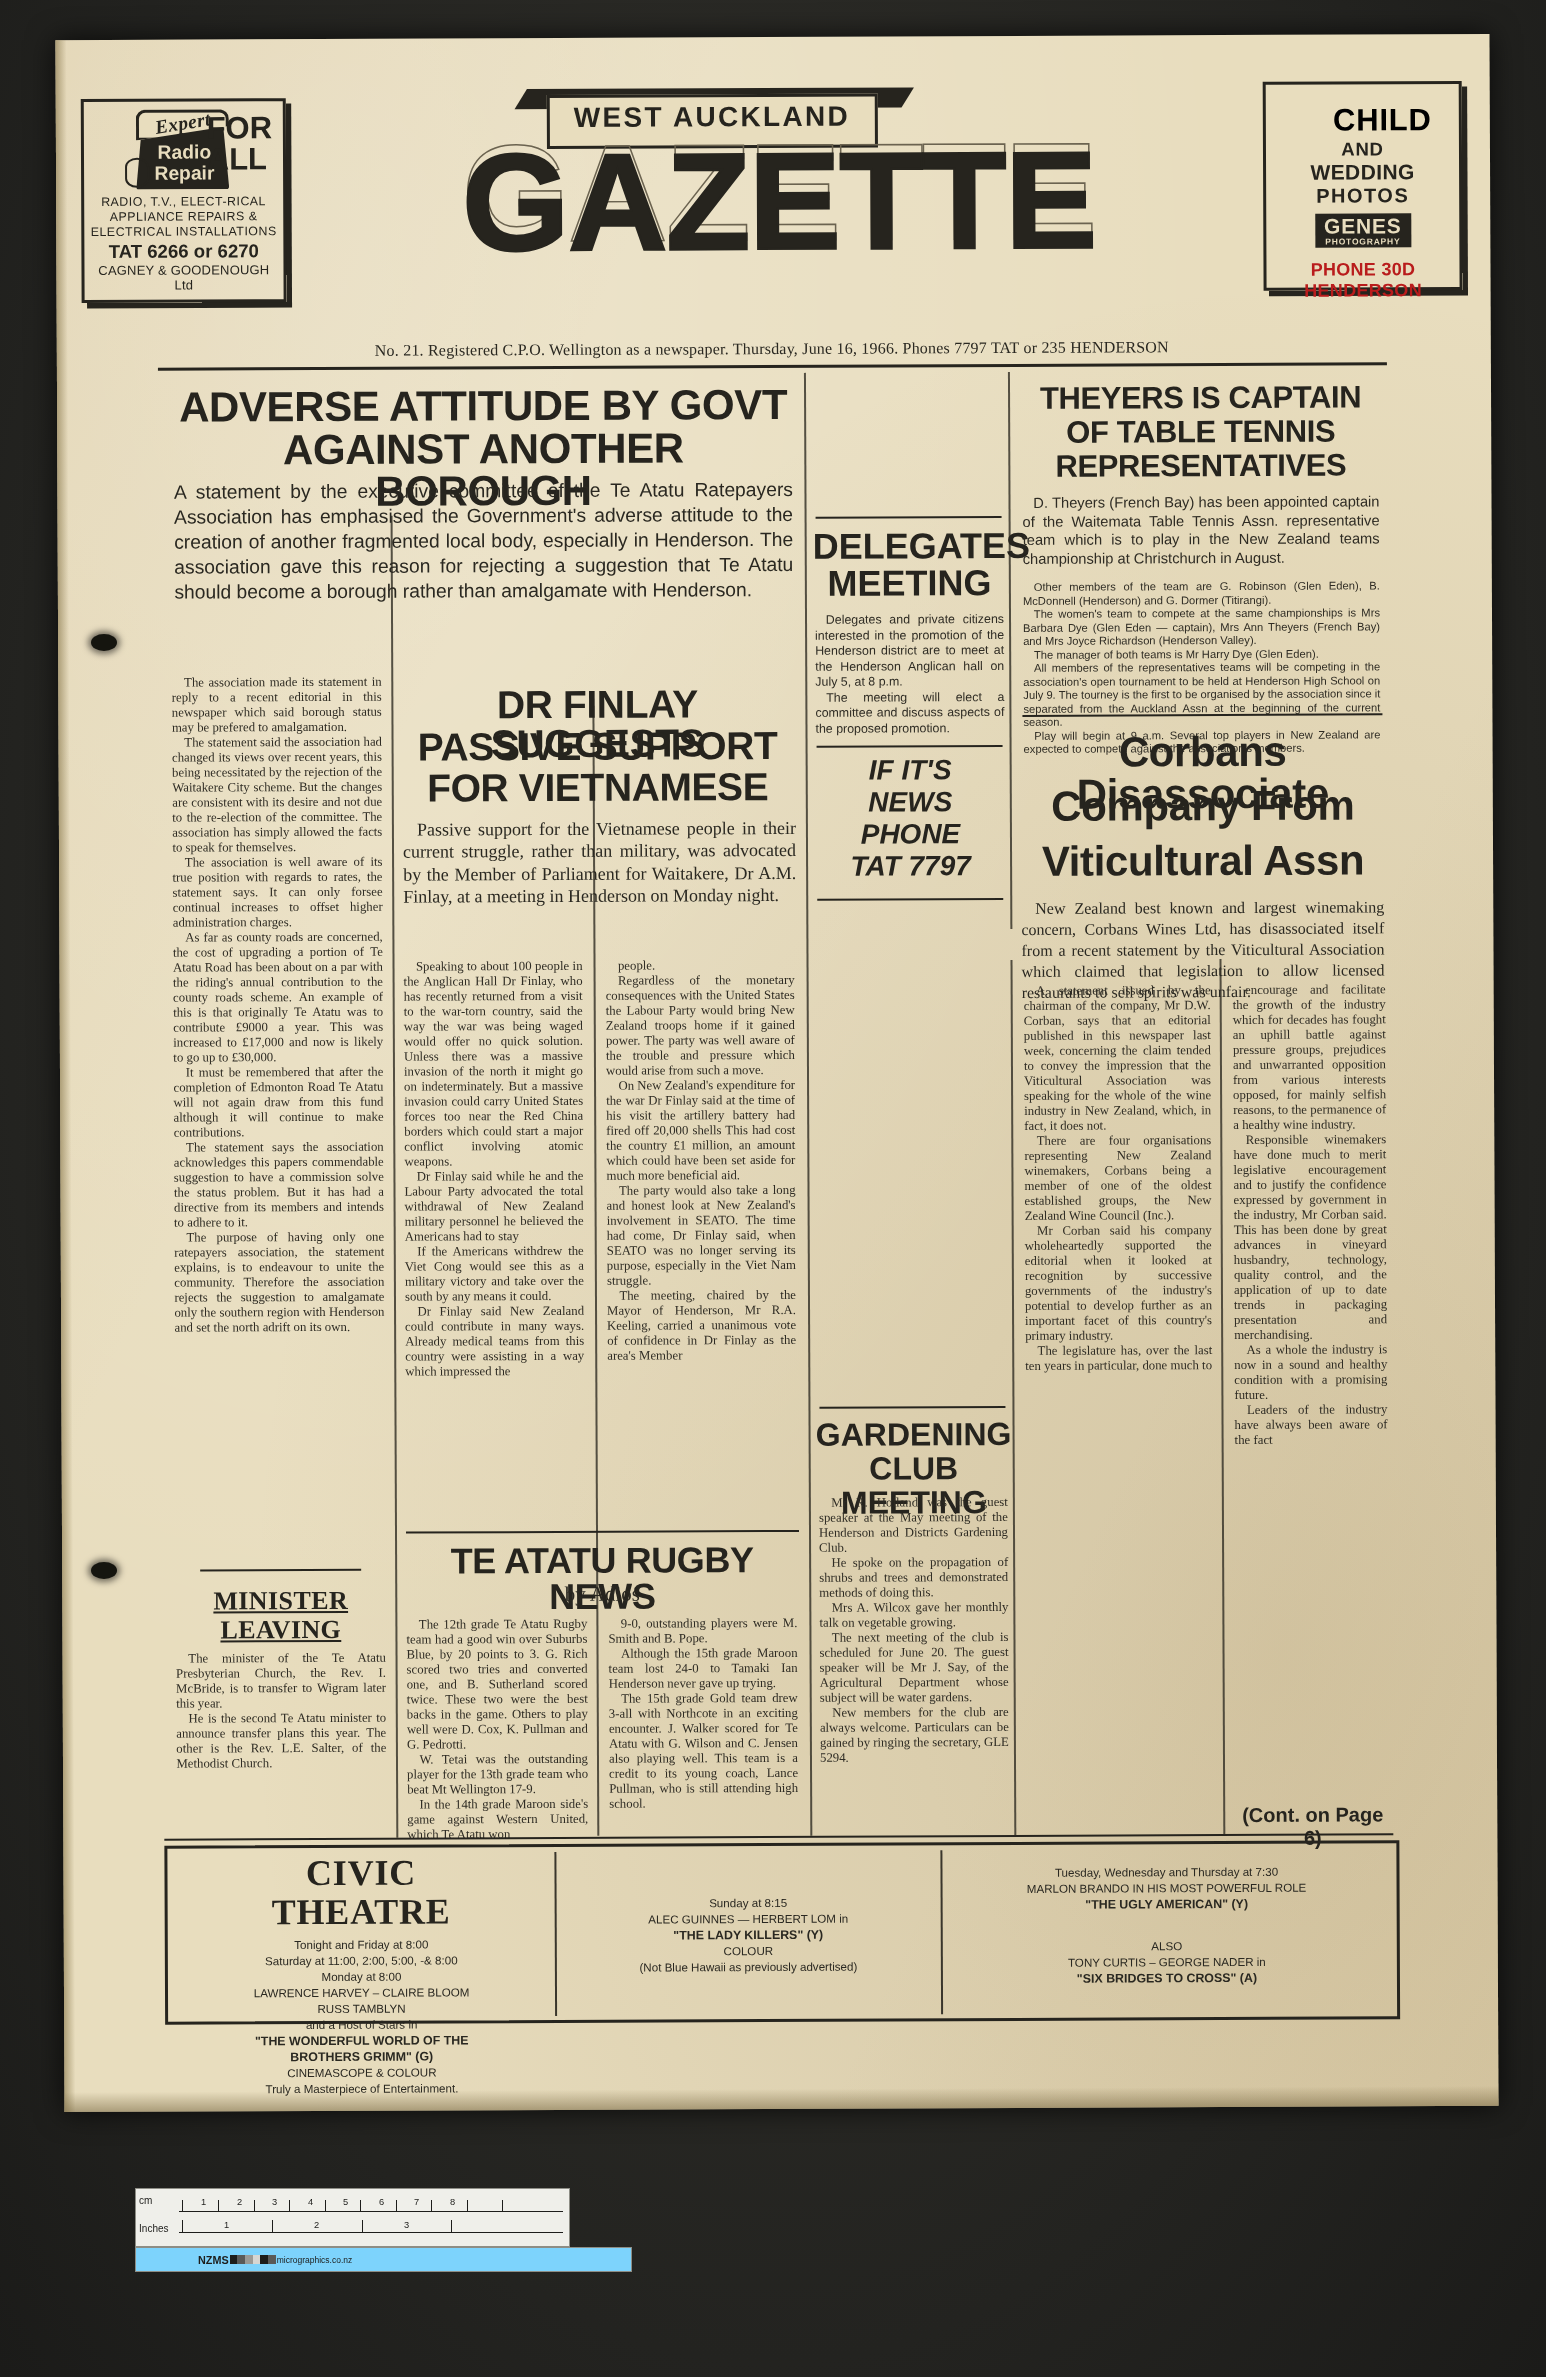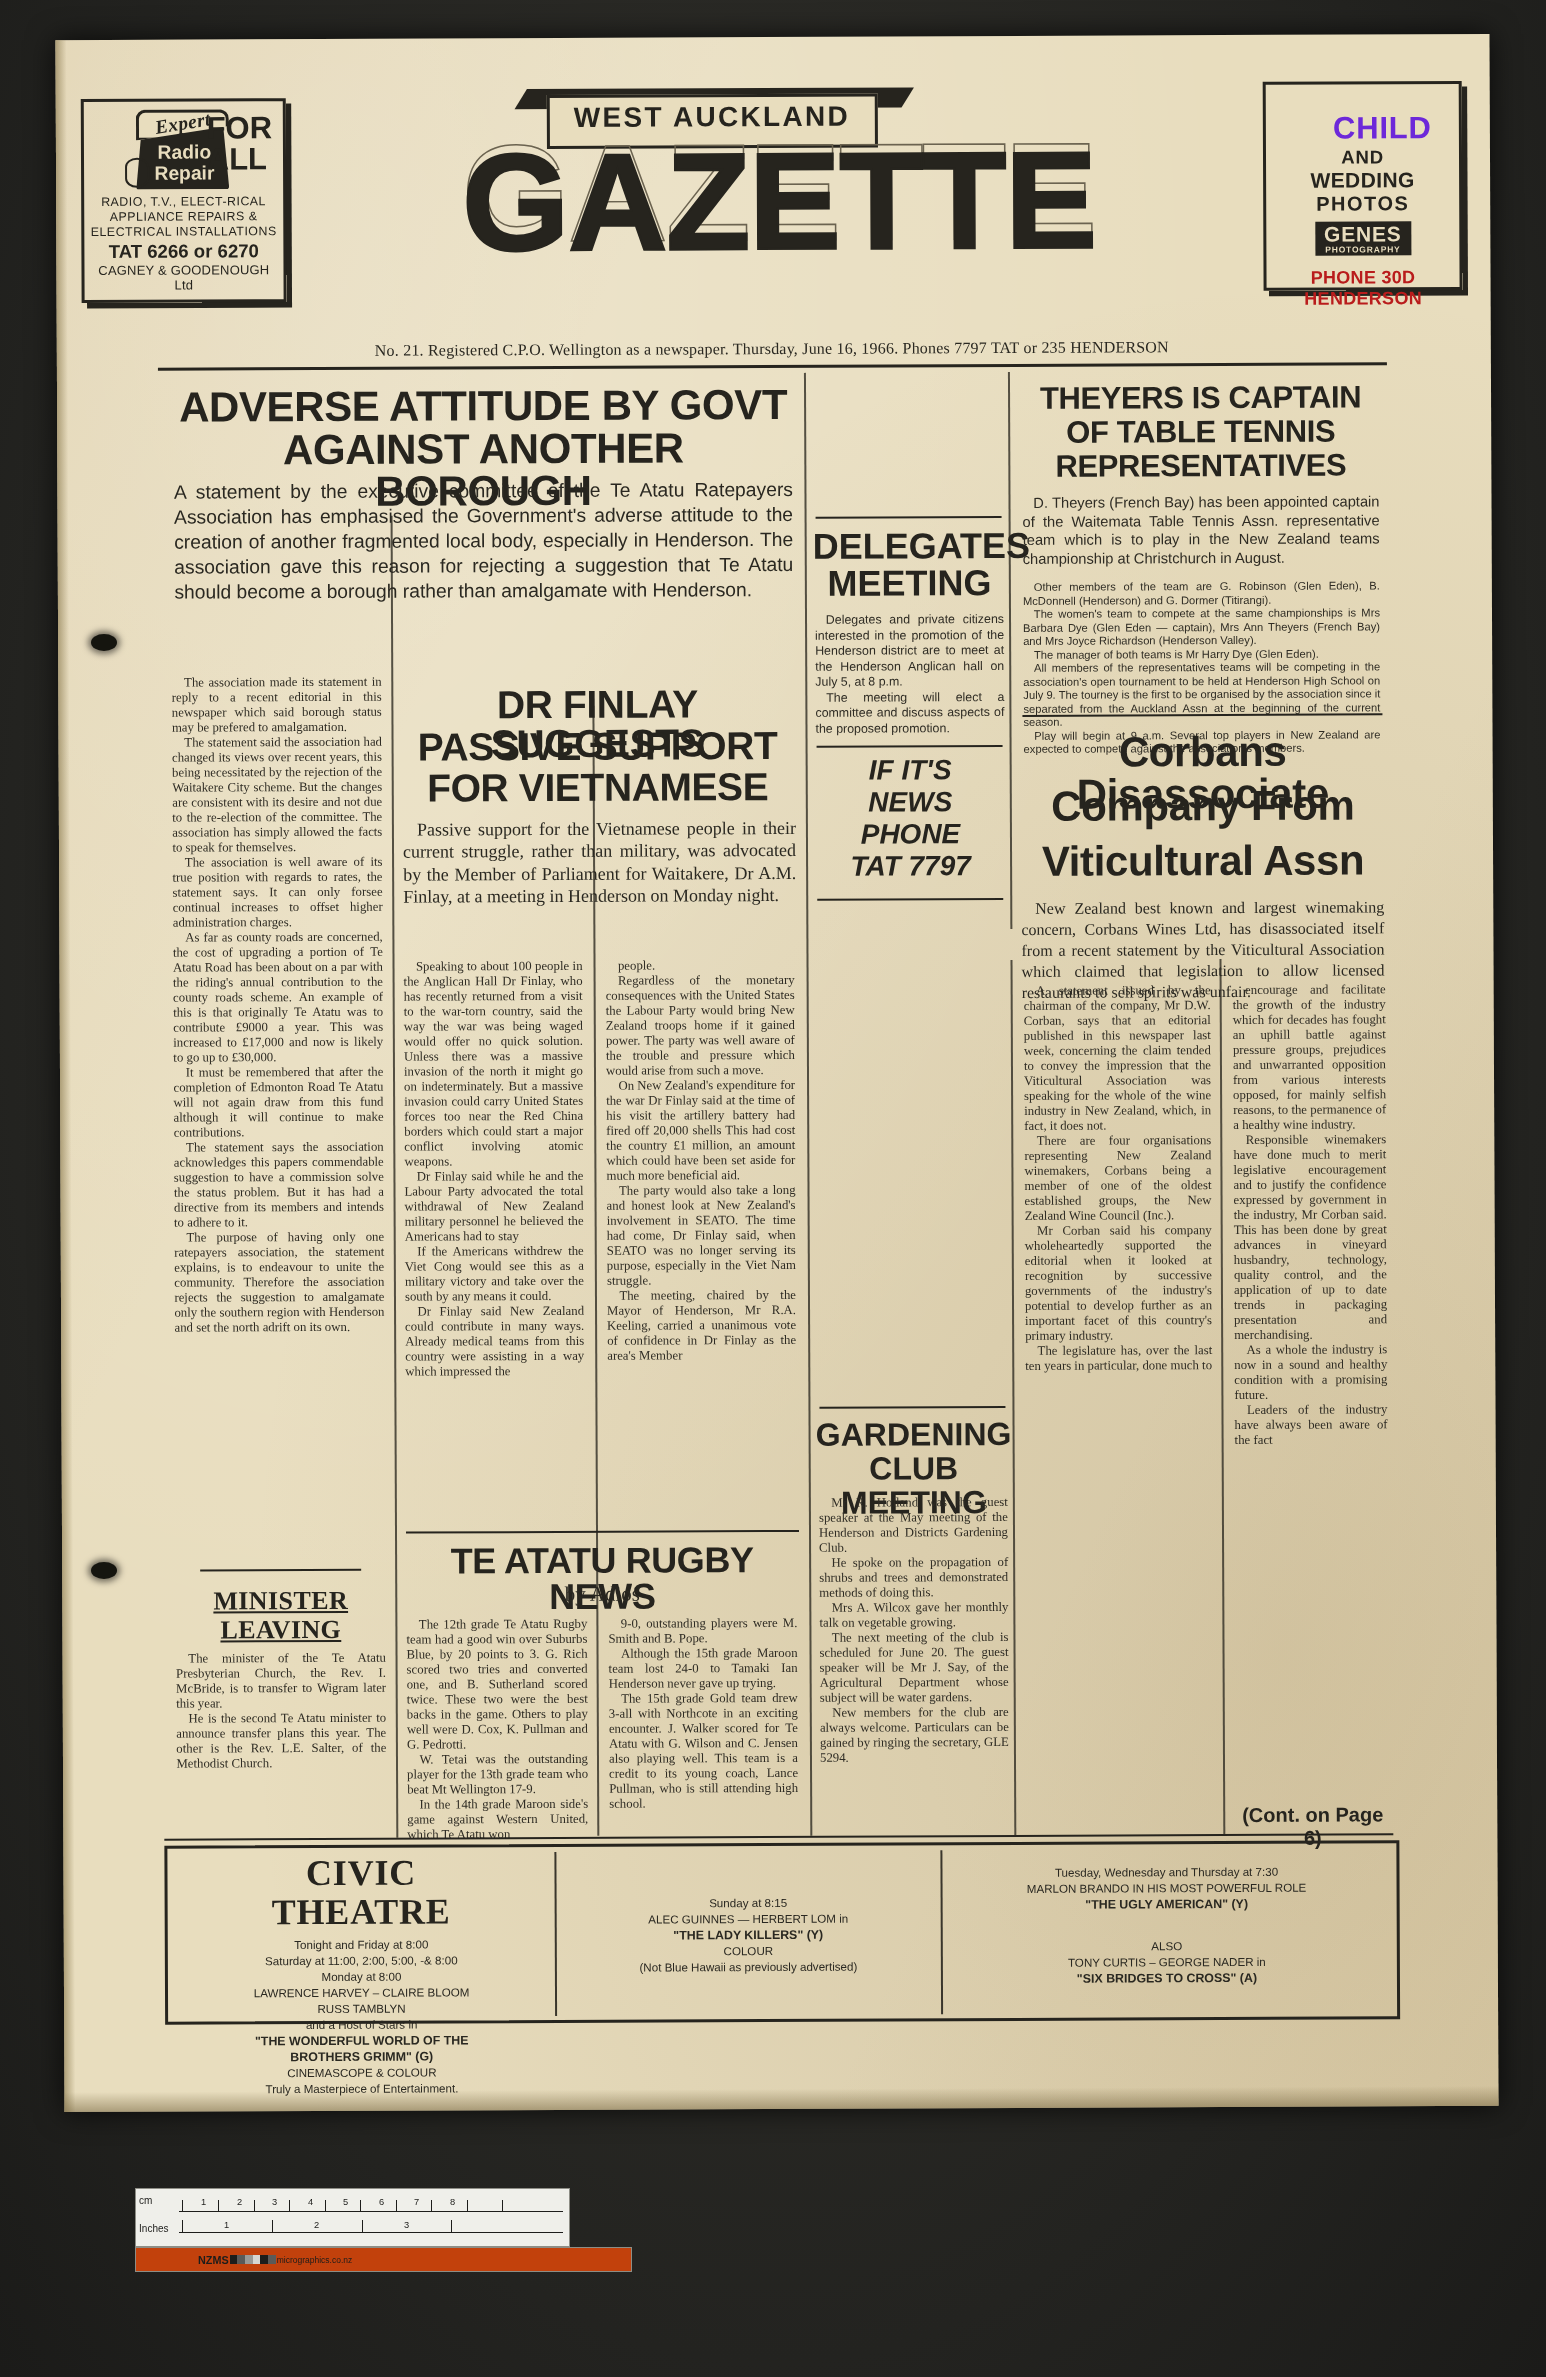--- a/index.html
+++ b/index.html
@@ -55,21 +55,21 @@
     line-height:31px;color:#26241e;text-align:left;}
   .ad-left .lines{font-family:"Liberation Sans",sans-serif;color:#26241e;
     font-size:12.4px;line-height:14.7px;text-align:center;letter-spacing:0.5px;
     margin-top:1.5px;}
   .ad-left .phone{font-family:"Liberation Sans",sans-serif;font-weight:bold;
     font-size:18.6px;color:#26241e;text-align:center;margin-top:1.5px;}
   .ad-left .firm{font-family:"Liberation Sans",sans-serif;font-size:13px;
     color:#26241e;text-align:center;letter-spacing:0.2px;}
 
   .ad-right{right:4.6px;top:18.6px;width:193px;height:203px;text-align:center;}
-  .ad-right .l1{font-family:"Liberation Sans",sans-serif;font-weight:bold;font-size:31px;color:#6d28d9;margin-top:26px;letter-spacing:0.8px;padding-left:40px;}
+  .ad-right .l1{font-family:"Liberation Sans",sans-serif;font-weight:bold;font-size:31px;color:#000000;margin-top:18px;letter-spacing:0.8px;padding-left:40px;}
   .ad-right .l2{font-family:"Liberation Sans",sans-serif;font-weight:bold;font-size:18.6px;color:#26241e;letter-spacing:0.8px;}
   .ad-right .l3{font-family:"Liberation Sans",sans-serif;font-weight:bold;font-size:21px;color:#26241e;letter-spacing:0.4px;}
   .ad-right .l4{font-family:"Liberation Sans",sans-serif;font-weight:bold;font-size:20px;color:#26241e;letter-spacing:1.5px;}
   .genes{margin:6.2px auto 0 auto;width:96px;height:34px;background:#26241e;
     position:relative;}
   .genes span{position:absolute;left:0;top:1.5px;width:100%;text-align:center;
     font-family:"Liberation Sans",sans-serif;font-weight:bold;font-size:21px;
     color:#e8ddbe;letter-spacing:0.8px;}
   .genes .sub{top:23px;font-size:8.5px;letter-spacing:0.8px;}
   .ad-right .phone{font-family:"Liberation Sans",sans-serif;font-weight:bold;
@@ -141,21 +141,21 @@
   .civic-sep{position:absolute;top:4.6px;width:1.5px;height:164px;background:#3a362c;}
 
   
   .ruler{position:absolute;left:135px;top:2188px;width:433px;height:57px;background:#efefea;
     border:0.8px solid #8d8d85;}
   .ruler .rowlab{position:absolute;left:3.1px;font-family:"Liberation Sans",sans-serif;
     font-size:10px;color:#1d1d1b;}
   .ruler .tickline{position:absolute;left:43px;right:6.2px;height:0.8px;background:#1d1d1b;}
   .ruler .tick{position:absolute;width:0.8px;background:#1d1d1b;}
   .ruler .num{position:absolute;font-family:"Liberation Sans",sans-serif;font-size:9.3px;color:#1d1d1b;}
-  .nzms{position:absolute;left:135px;top:2247px;width:433px;height:23px;background:#c2410c;
+  .nzms{position:absolute;left:135px;top:2247px;width:433px;height:23px;background:#7dd3fc;
     border:0.8px solid #8d8d85;display:flex;align-items:center;gap:1px;padding-left:62px;}
   .nzms .t{font-family:"Liberation Sans",sans-serif;font-weight:bold;font-size:10.8px;color:#1d1d1b;}
   .nzms .sw{display:flex;}
   .nzms .sw i{display:block;width:7.7px;height:9.3px;}
   .nzms .u{font-family:"Liberation Sans",sans-serif;font-size:8.5px;color:#1d1d1b;}
 
   
   .staple{position:absolute;width:26px;height:17px;background:#15150f;border-radius:50%;
     box-shadow:0 0 6.2px 3.1px rgba(0,0,0,.5);}
 </style>

